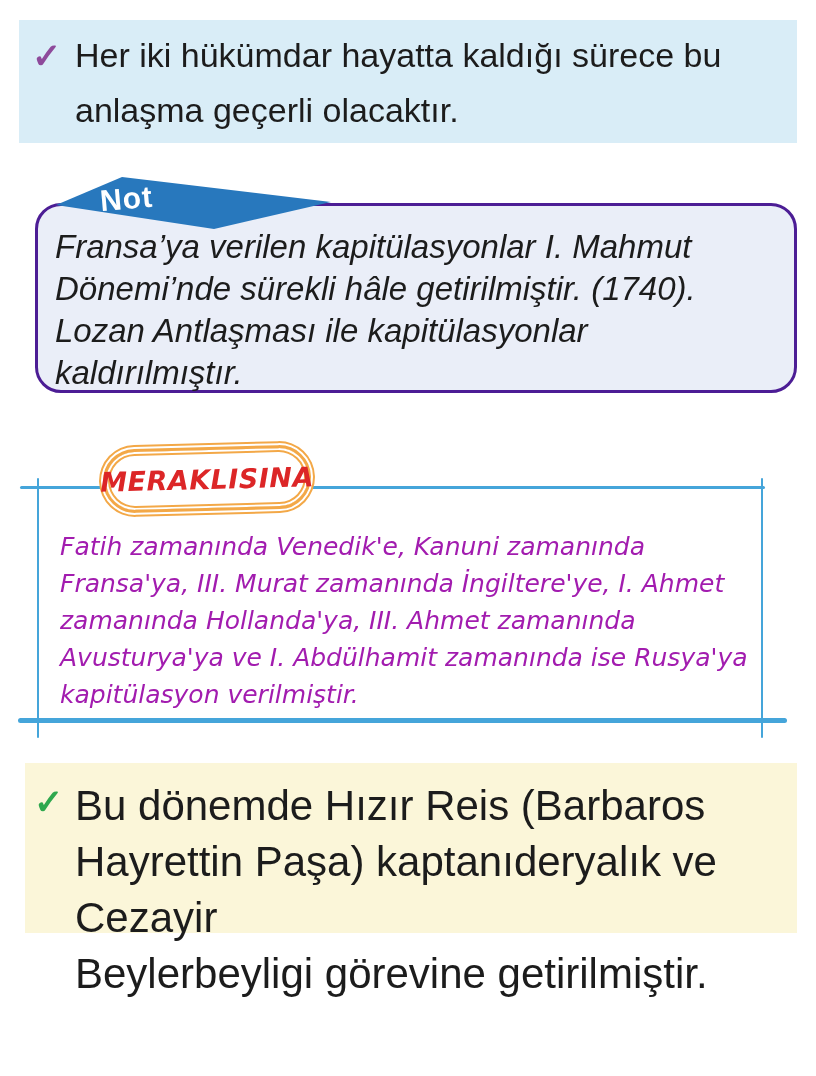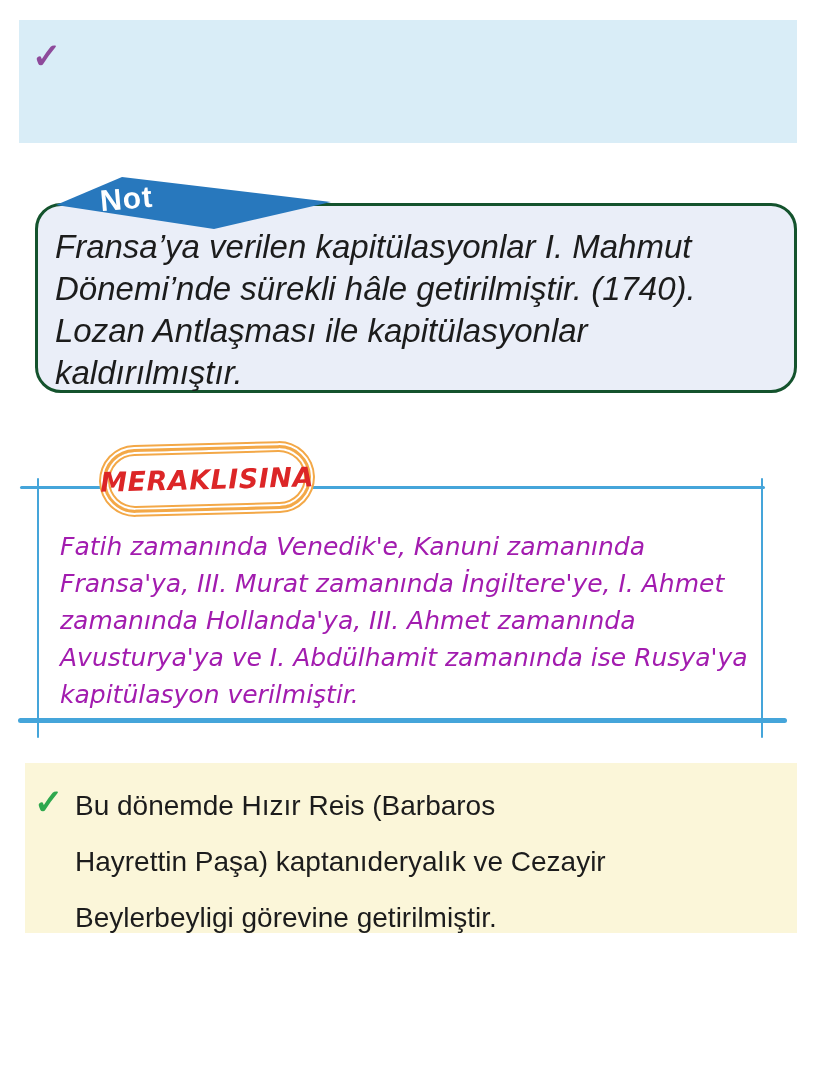--- a/index.html
+++ b/index.html
@@ -31,21 +31,21 @@
     font-size: 34px; line-height: 55px;
   }
 
   
   .note-box {
     position: absolute;
     left: 35px; top: 203px;
     width: 762px; height: 190px;
     box-sizing: border-box;
     background: #eaeef8;
-    border: 3px solid #14532d;
+    border: 3px solid #4c1d95;
     border-radius: 26px;
   }
   .note-banner {
     position: absolute;
     left: 48px; top: 172px;
     width: 285px; height: 64px;
     z-index: 3;
   }
   .note-banner-label {
     position: absolute;
@@ -110,30 +110,32 @@
     width: 772px; height: 170px;
     background: #fbf6d9;
   }
   .bullet-box-bottom .check {
     position: absolute; left: 9px; top: 21px;
     color: #2fa84e; font-size: 35px; font-weight: bold; line-height: 1;
   }
   .bullet-box-bottom .bullet-text {
     position: absolute; left: 50px; top: 15px;
     width: 715px;
-    font-size: 28px; line-height: 56px;
+    font-size: 42px; line-height: 56px;
   }
 </style>
 </head>
 <body>
 
 <div class="page">
 
   <div class="bullet-box-top">
     <span class="check">✓</span>
+    <div class="bullet-text lines">Her iki hükümdar hayatta kaldığı sürece bu
+anlaşma geçerli olacaktır.</div>
   </div>
 
   <svg class="note-banner" viewBox="0 0 285 64" xmlns="http://www.w3.org/2000/svg">
     <polygon points="8,33 74,5 283,30 166,57" fill="#2878bd"></polygon>
   </svg>
   <span class="note-banner-label">Not</span>
   <div class="note-box">
     <div class="note-text lines">Fransa’ya verilen kapitülasyonlar I. Mahmut
 Dönemi’nde sürekli hâle getirilmiştir. (1740).
 Lozan Antlaşması ile kapitülasyonlar

